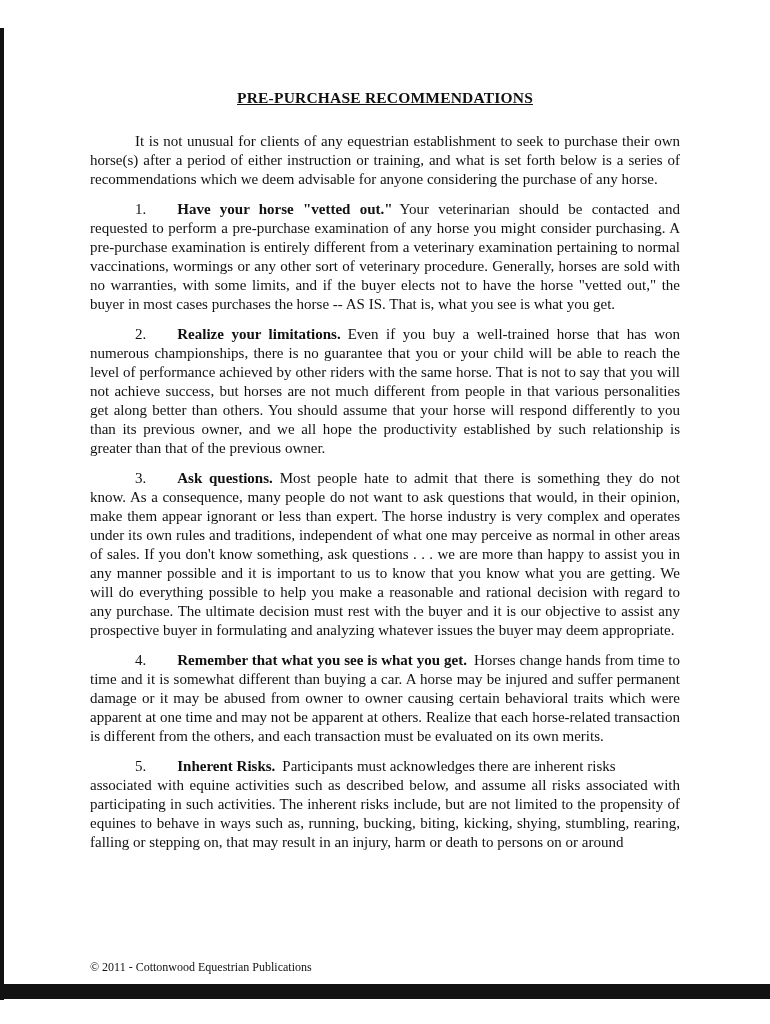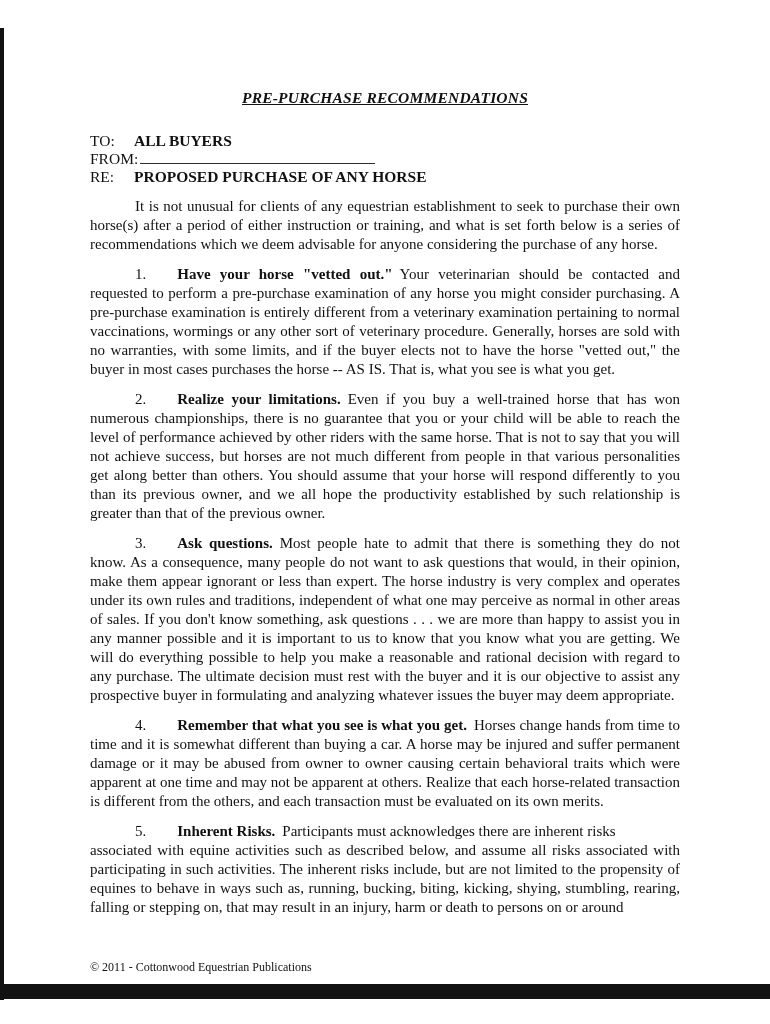--- a/index.html
+++ b/index.html
@@ -14,21 +14,20 @@
   .page { position: relative; width: 770px; height: 1024px; background: #ffffff; }
   .content { position: absolute; top: 0; left: 0; right: 0; padding: 88px 90px 0 90px; }
 
   .title {
     font-size: 15.5px; font-weight: bold;
     text-decoration: underline;
     text-align: center;
     line-height: 20px;
     letter-spacing: 0.2px;
     margin: 0 0 24px 0;
-    font-style: italic;
   }
 
   .memo { margin: 0 0 3px 0; }
   .memo-row { font-size: 15.5px; line-height: 18px; }
   .memo-label { display: inline-block; min-width: 44px; }
   .memo-value { font-weight: bold; }
   .from-blank {
     display: inline-block;
     width: 235px; height: 13px;
     border-bottom: 1px solid #2f2f2f;
@@ -68,25 +67,20 @@
 </style>
 </head>
 <body>
 
 <div class="page">
 
   <div class="content">
 
     <h1 class="title">PRE-PURCHASE RECOMMENDATIONS</h1>
 
-    <div class="memo">
-      <div class="memo-row"><span class="memo-label">TO:</span><span class="memo-value">ALL BUYERS</span></div>
-      <div class="memo-row"><span class="memo-label">FROM:</span><span class="from-blank"></span></div>
-      <div class="memo-row"><span class="memo-label">RE:</span><span class="memo-value">PROPOSED PURCHASE OF ANY HORSE</span></div>
-    </div>
 
     <p class="para">It is not unusual for clients of any equestrian establishment to seek to purchase their own horse(s) after a period of either instruction or training, and what is set forth below is a series of recommendations which we deem advisable for anyone considering the purchase of any horse.</p>
 
     <p class="para"><span class="num">1.</span><span class="item-heading">Have your horse "vetted out."</span><span class="item-body">Your veterinarian should be contacted and requested to perform a pre-purchase examination of any horse you might consider purchasing.  A pre-purchase examination is entirely different from a veterinary examination pertaining to normal vaccinations, wormings or any other sort of veterinary procedure.  Generally, horses are sold with no warranties, with some limits, and if the buyer elects not to have the horse "vetted out," the buyer in most cases purchases the horse -- AS IS.  That is, what you see is what you get.</span></p>
 
     <p class="para"><span class="num">2.</span><span class="item-heading">Realize your limitations.</span><span class="item-body">Even if you buy a well-trained horse that has won numerous championships, there is no guarantee that you or your child will be able to reach the level of performance achieved by other riders with the same horse.  That is not to say that you will not achieve success, but horses are not much different from people in that various personalities get along better than others.  You should assume that your horse will respond differently to you than its previous owner, and we all hope the productivity established by such relationship is greater than that of the previous owner.</span></p>
 
     <p class="para"><span class="num">3.</span><span class="item-heading">Ask questions.</span><span class="item-body">Most people hate to admit that there is something they do not know.  As a consequence, many people do not want to ask questions that would, in their opinion, make them appear ignorant or less than expert.  The horse industry is very complex and operates under its own rules and traditions, independent of what one may perceive as normal in other areas of sales.  If you don't know something, ask questions . . . we are more than happy to assist you in any manner possible and it is important to us to know that you know what you are getting.  We will do everything possible to help you make a reasonable and rational decision with regard to any purchase.  The ultimate decision must rest with the buyer and it is our objective to assist any prospective buyer in formulating and analyzing whatever issues the buyer may deem appropriate.</span></p>
 
     <p class="para"><span class="num">4.</span><span class="item-heading">Remember that what you see is what you get.</span><span class="item-body">Horses change hands from time to time and it is somewhat different than buying a car.  A horse may be injured and suffer permanent damage or it may be abused from owner to owner causing certain behavioral traits which were apparent at one time and may not be apparent at others.  Realize that each horse-related transaction is different from the others, and each transaction must be evaluated on its own merits.</span></p>

